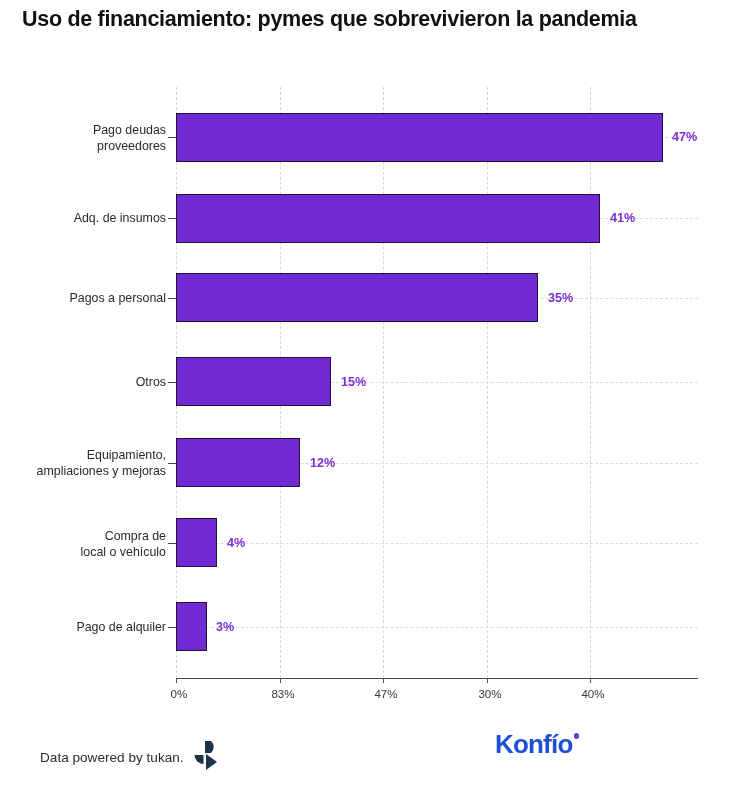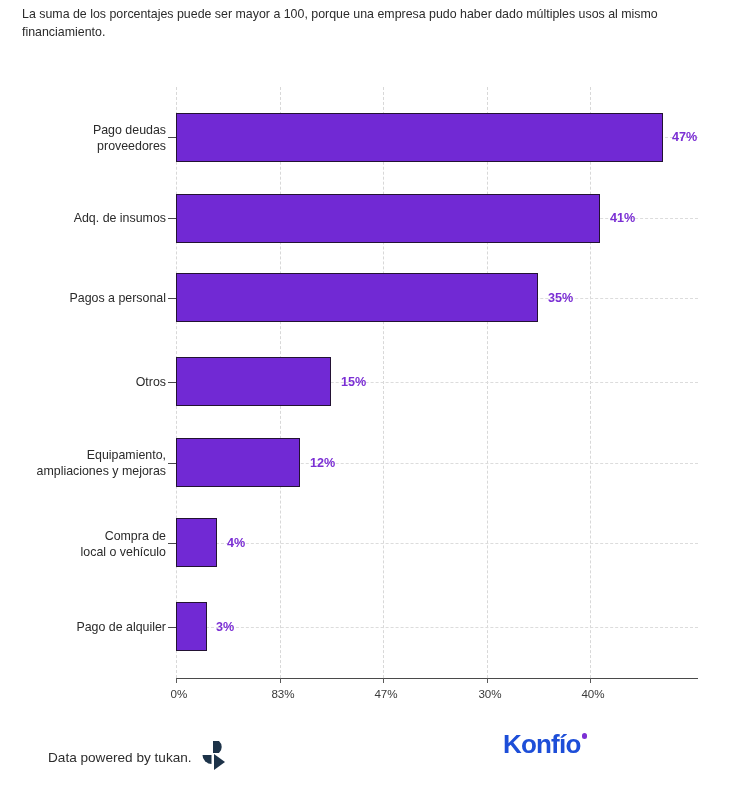--- a/index.html
+++ b/index.html
@@ -120,21 +120,21 @@
     position: absolute;
     font-size: 12.6px;
     font-weight: bold;
     color: #7B2FD4;
     white-space: nowrap;
   }
 
   
   #footer {
     position: absolute;
-    left: 16px;
+    left: 8px;
     top: 723px;
     width: 596px;
     height: 68px;
   }
   #tukan-credit {
     position: absolute;
     left: 32px;
     top: 16px;
     display: flex;
     align-items: center;
@@ -165,21 +165,21 @@
     border-radius: 50%;
     background: #7B2FD4;
     margin-left: 1px;
     margin-top: 2px;
   }
 </style>
 </head>
 <body>
 
 <div id="header">
-  <p id="chart-subtitle">La suma de los porcentajes puede ser mayor a 100, porque una empresa pudo haber dado múltiples usos al mismo financiamiento.</p>
+  <h1 id="chart-title">Uso de financiamiento: pymes que sobrevivieron la pandemia</h1>
 </div>
 
 <div id="plot">
 
   <div class="gridline-v" style="left:176px;"></div>
   <div class="gridline-v" style="left:279.5px;"></div>
   <div class="gridline-v" style="left:383px;"></div>
   <div class="gridline-v" style="left:486.5px;"></div>
   <div class="gridline-v" style="left:590px;"></div>
 

